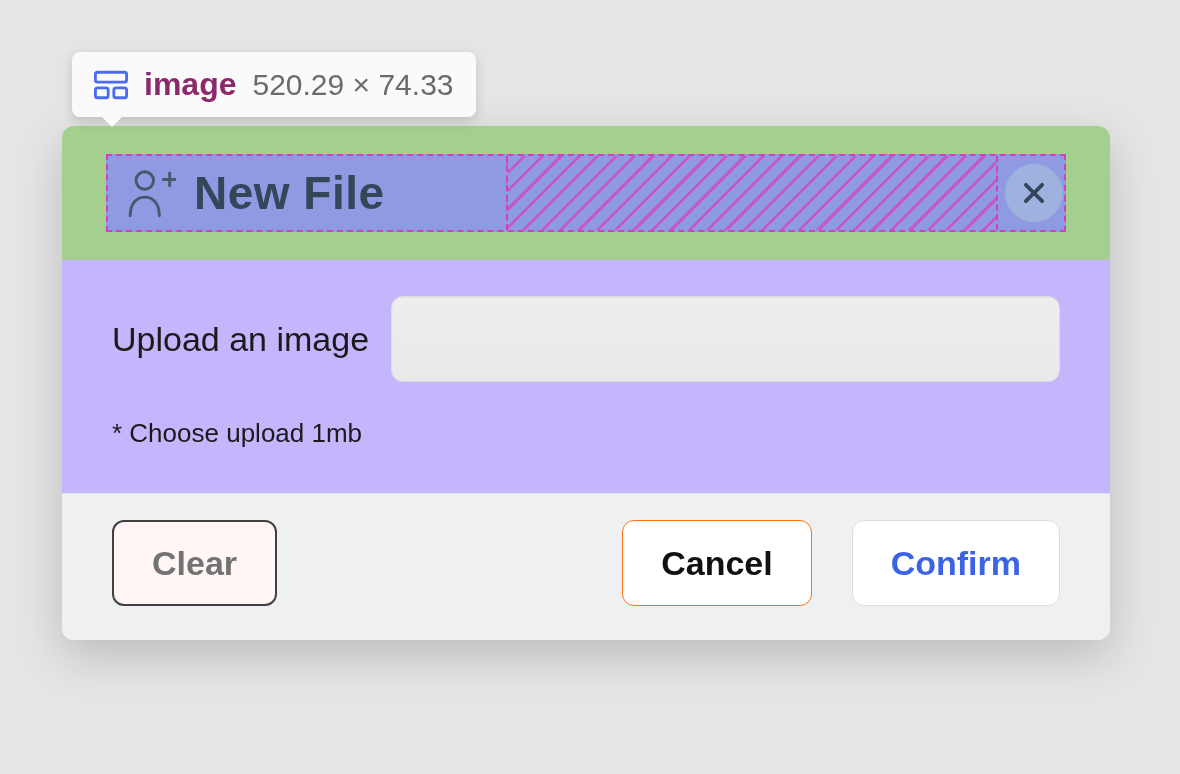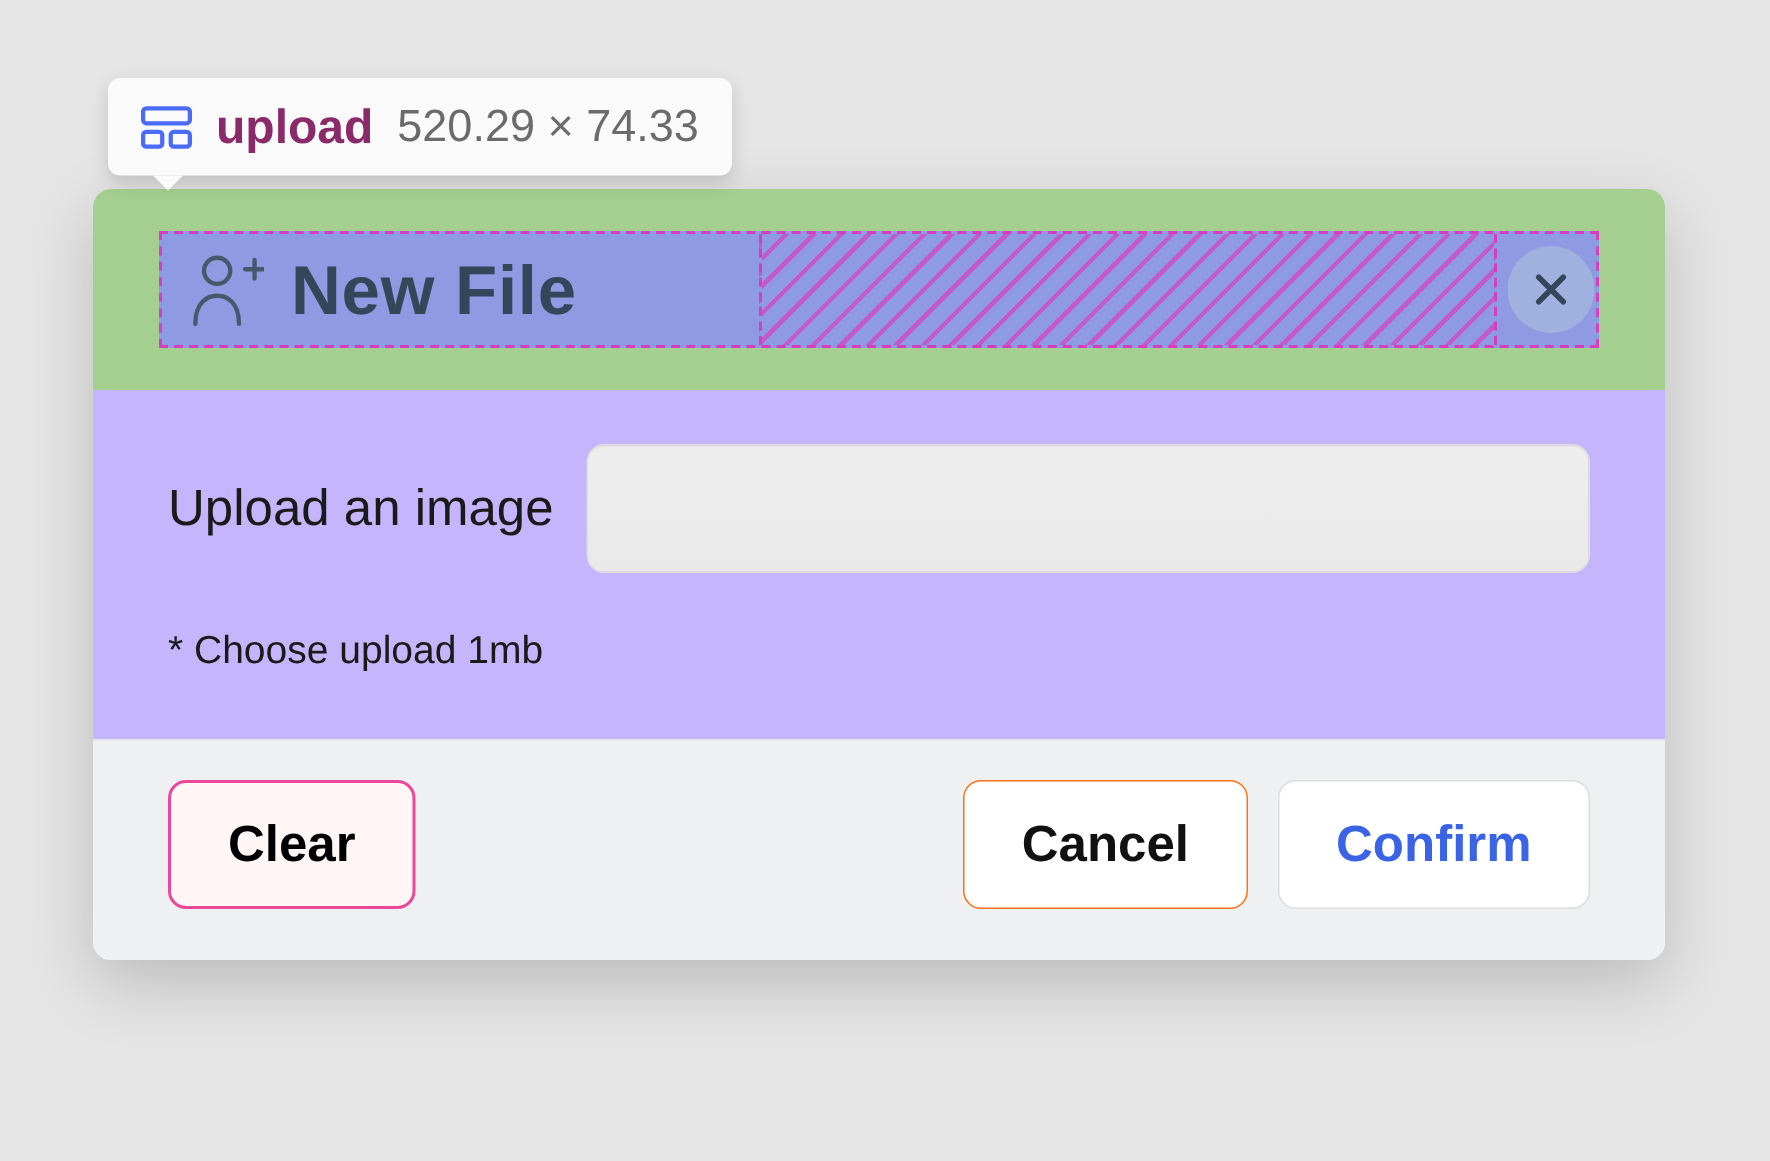--- a/index.html
+++ b/index.html
@@ -190,48 +190,49 @@
       font-size: 34px;
       font-weight: 700;
       display: inline-flex;
       align-items: center;
       justify-content: center;
       cursor: pointer;
       border: 1px solid transparent;
       background: #ffffff;
     }
     .btn-clear {
-      color: #000000;
-      border: 2px solid #ec4899;
+      color: #737373;
+      border: 2px solid #404040;
       background: #fff6f5;
     }
     .footer-spacer { flex: 1; }
     .btn-cancel {
       color: #111111;
       border: 1px solid #f97316;
       background: #ffffff;
     }
     .btn-confirm {
       color: #3a63e6;
       border: 1px solid #dcdcdc;
       background: #ffffff;
+      margin-left: 20px;
     }
   </style>
 </head>
 <body>
 
 <div class="inspector-tooltip">
   <span class="inspector-icon">
     <svg width="34" height="30" viewBox="0 0 24 20">
       <rect x="1" y="1" width="22" height="7" rx="1.5" fill="none" stroke="#4a6cf5" stroke-width="2"></rect>
       <rect x="1" y="12" width="9" height="7" rx="1.5" fill="none" stroke="#4a6cf5" stroke-width="2"></rect>
       <rect x="14" y="12" width="9" height="7" rx="1.5" fill="none" stroke="#4a6cf5" stroke-width="2"></rect>
     </svg>
   </span>
-  <span class="inspector-element">upload</span>
+  <span class="inspector-element">image</span>
   <span class="inspector-dims">520.29 × 74.33</span>
 </div>
 
 <div class="modal">
 
   <div class="modal-header-wrap">
     <div class="modal-header">
       <div class="header-left">
         <span class="user-plus-icon">
           <svg width="50" height="54" viewBox="0 0 24 26">

